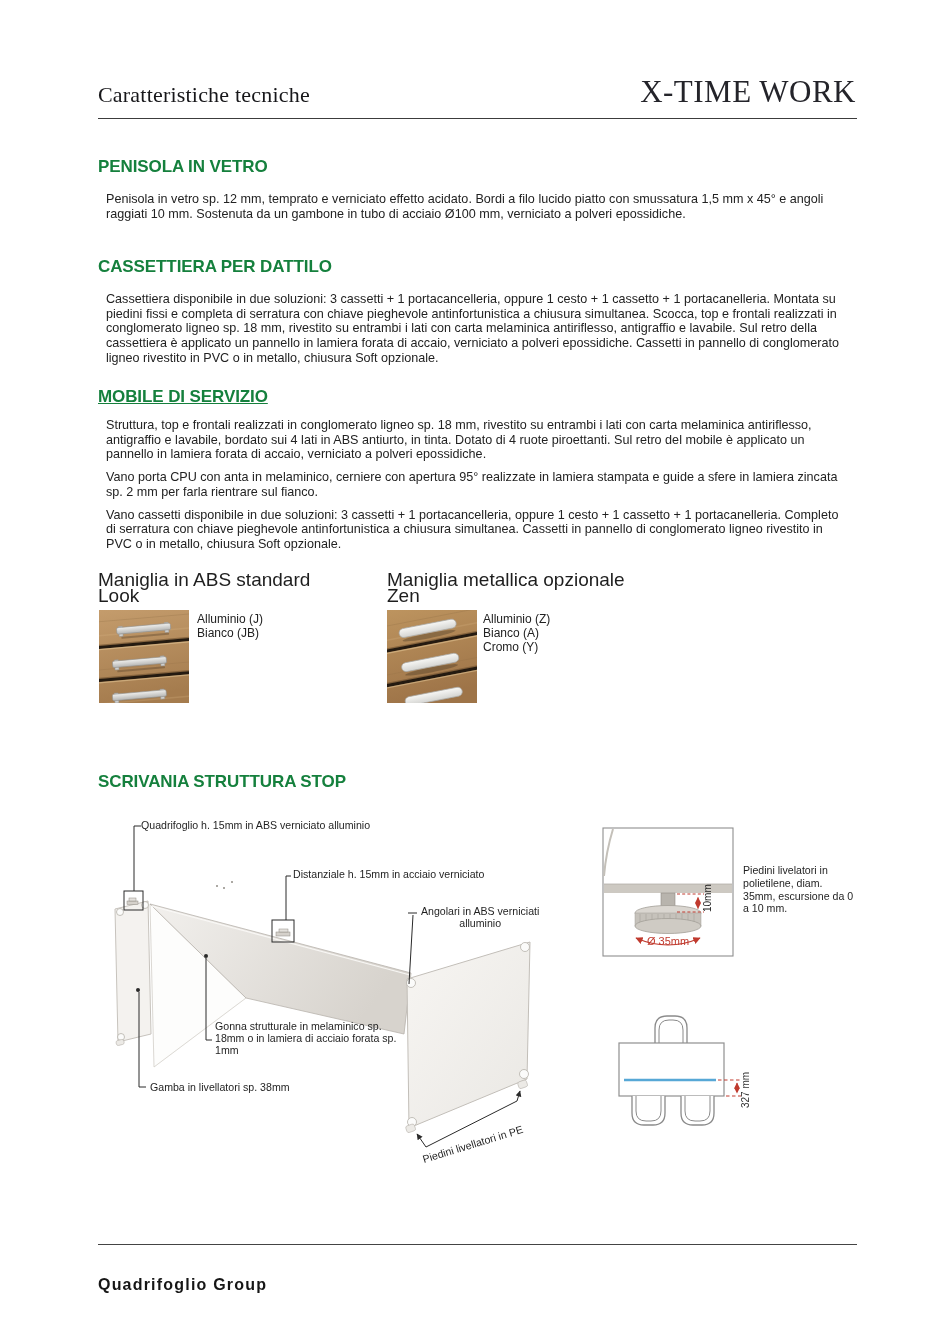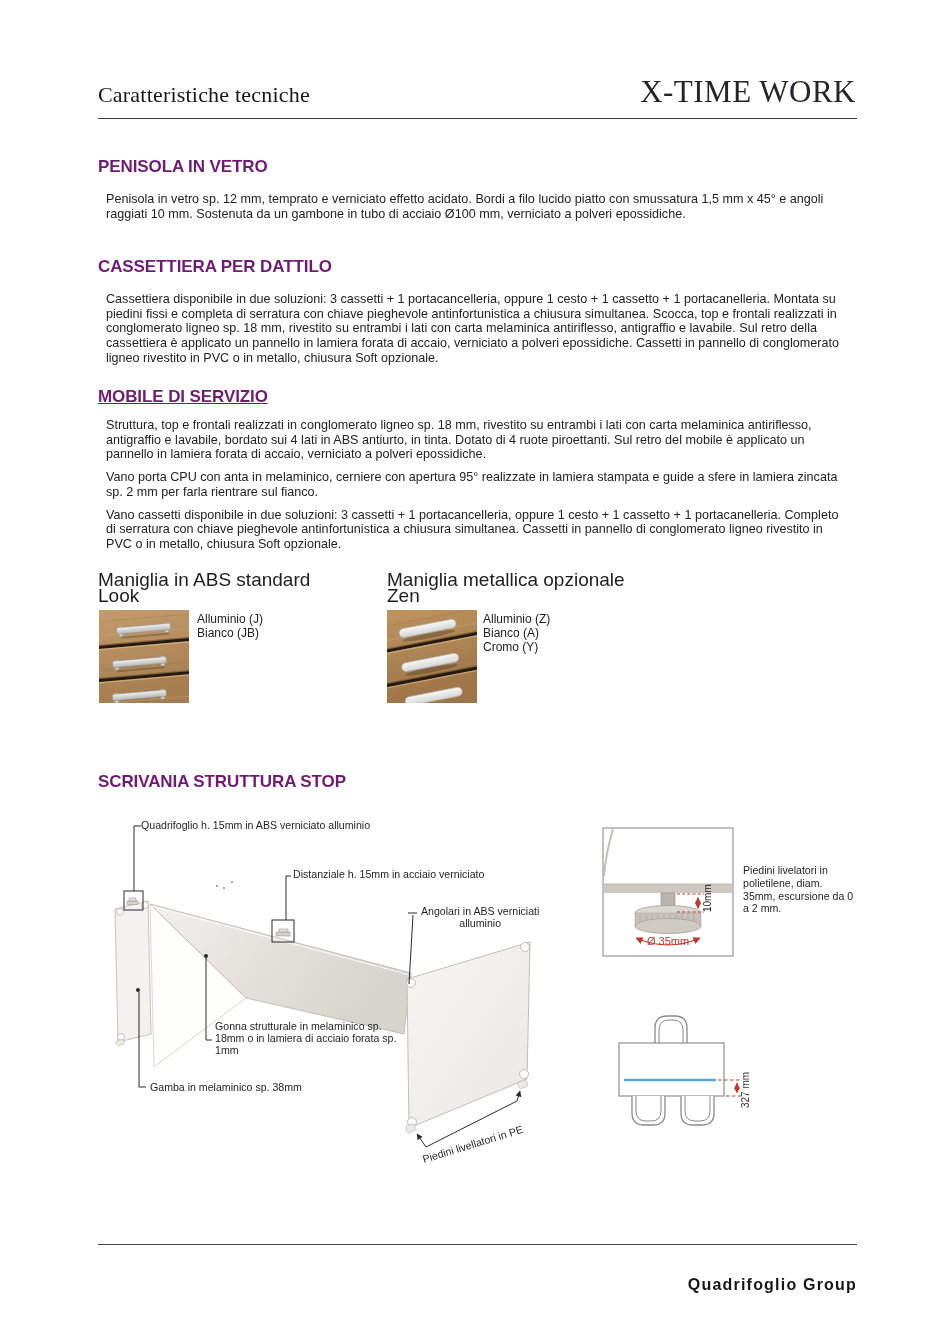--- a/index.html
+++ b/index.html
@@ -14,36 +14,36 @@
     font-family:"Liberation Serif", serif; font-size:22px; color:#17171a;
     letter-spacing:0.2px;
   }
   .brand {
     font-family:"Liberation Serif", serif; font-size:31px; color:#24242a;
     letter-spacing:0.5px; text-align:right;
   }
   .rule { border-top:1.6px solid #3c3c3c; height:0; }
 
   .sec-heading {
-    font-size:17px; font-weight:bold; color:#701a75; letter-spacing:-0.1px;
+    font-size:17px; font-weight:bold; color:#15803d; letter-spacing:-0.1px;
   }
   .body-text {
     font-size:12.6px; line-height:14.7px; color:#222; width:757px;
   }
   .body-text p { margin:8px; }
 
   .caption { font-size:19px; line-height:15.5px; color:#1e1e1e; }
   .finishes { font-size:12px; line-height:14.2px; color:#222; }
 
   .lbl { font-size:10.6px; line-height:11.8px; color:#1f1f1f; }
   .foot-desc { font-size:10.6px; line-height:12.8px; color:#1f1f1f; }
 
   .footer-brand {
     font-size:16px; font-weight:bold; letter-spacing:1.2px; color:#161616;
-    text-align:right; width:759px;
+    text-align:left; width:759px;
   }
   .photo { display:block; }
 </style>
 </head>
 <body>
 
 <div class="page">
 
   <div class="abs brand" style="left:500px; top:74px; width:356px;">X-TIME WORK</div>
   <div class="abs doc-title" style="left:98px; top:82px;">Caratteristiche tecniche</div>
@@ -296,22 +296,22 @@
     </g>
   </svg>
 
   <div class="abs lbl" style="left:141px; top:820px;">Quadrifoglio h. 15mm in ABS verniciato alluminio</div>
   <div class="abs lbl" style="left:293px; top:869px;">Distanziale h. 15mm in acciaio verniciato</div>
   <div class="abs lbl pre" style="left:421px; top:906px;text-align:center;">Angolari in ABS verniciati
 alluminio</div>
   <div class="abs lbl pre" style="left:215px; top:1021px;">Gonna strutturale in melaminico sp.
 18mm o in lamiera di acciaio forata sp.
 1mm</div>
-  <div class="abs lbl" style="left:150px; top:1082px;">Gamba in melaminico sp. 38mm</div>
+  <div class="abs lbl" style="left:150px; top:1082px;">Gamba in livellatori sp. 38mm</div>
   <div class="abs foot-desc pre" style="left:743px; top:864px; width:122px;">Piedini livelatori in
 polietilene, diam.
 35mm, escursione da 0
-a 2 mm.</div>
+a 10 mm.</div>
 
   <div class="abs rule" style="left:98px; top:1244px; width:759px; border-top-width:1.4px; border-top-color:#444;"></div>
   <div class="abs footer-brand" style="left:98px; top:1276px;">Quadrifoglio Group</div>
 
 </div>
 
 </body></html>

